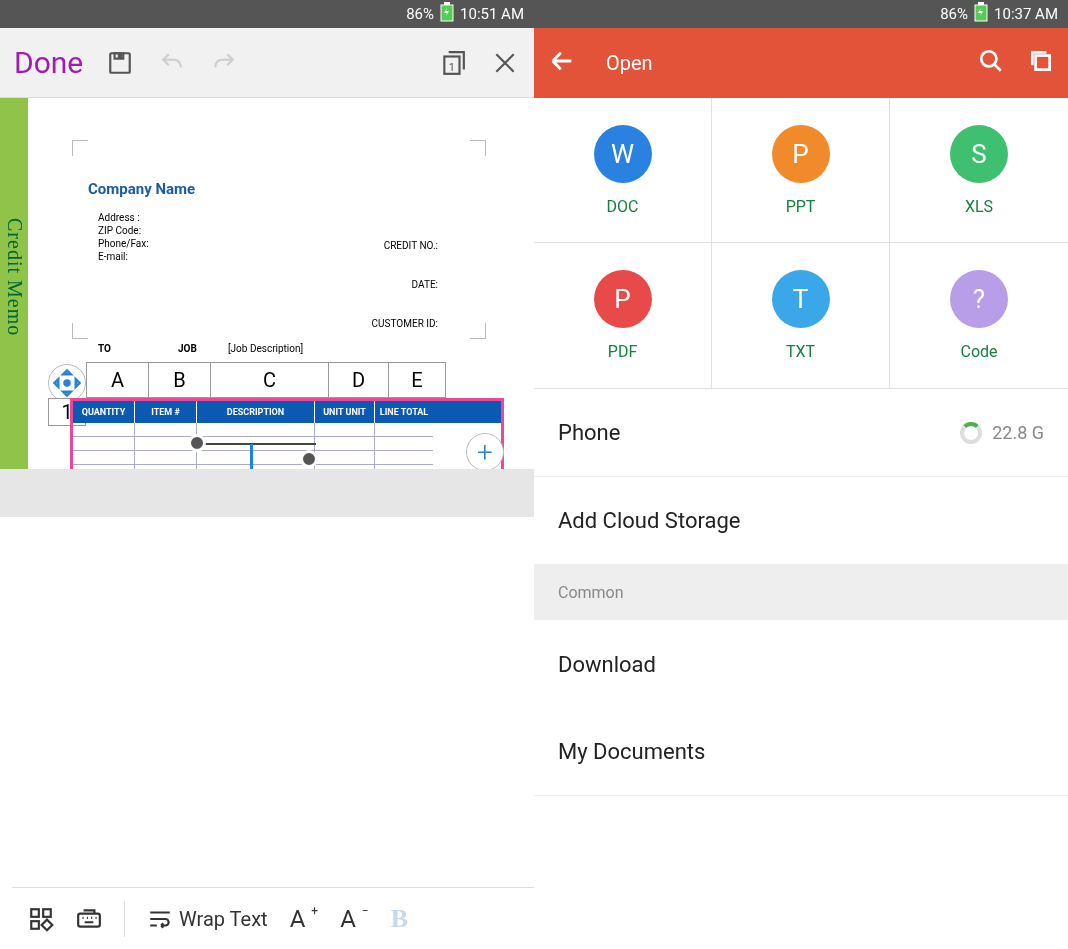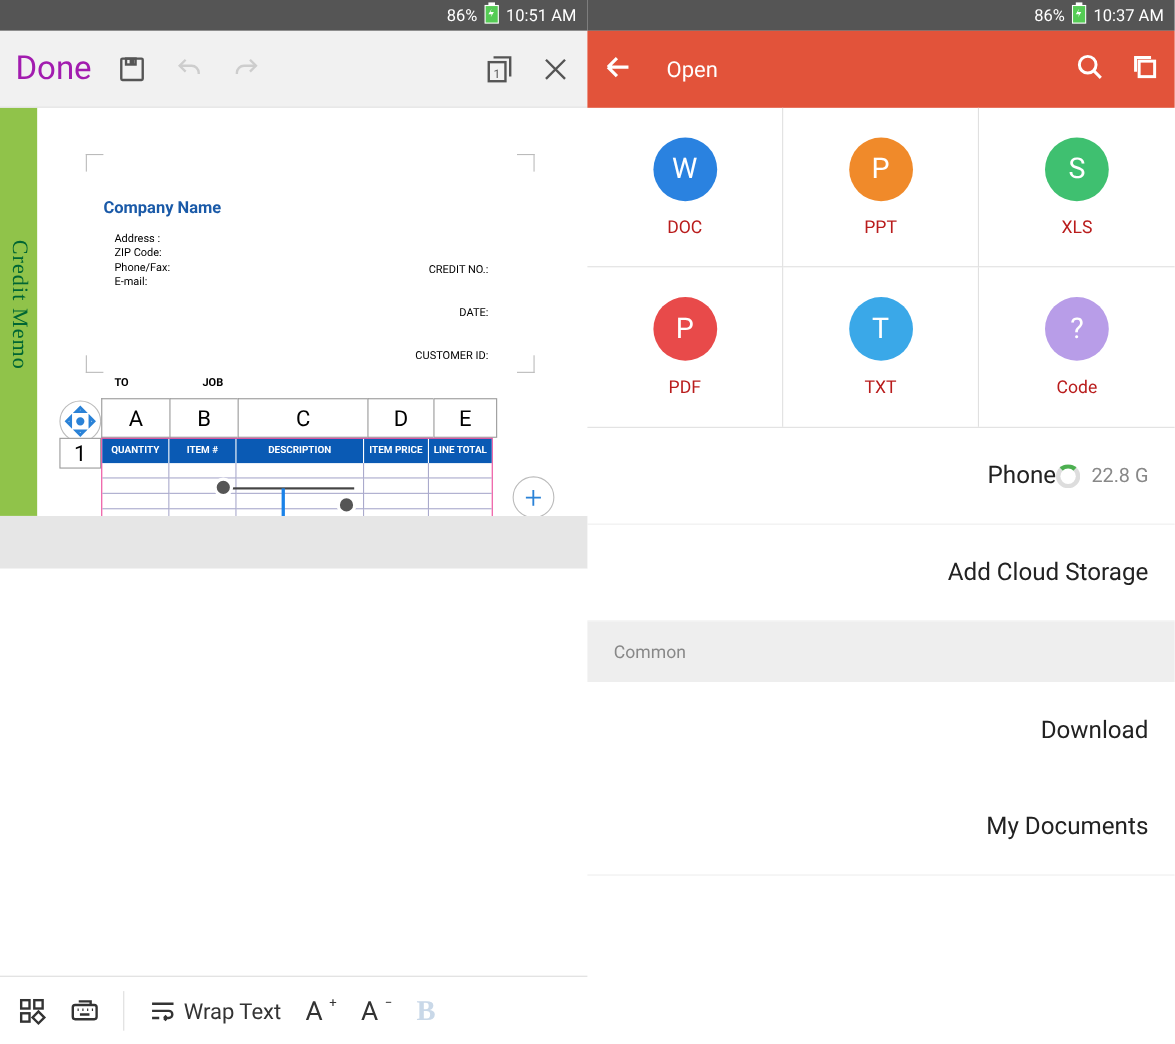--- a/index.html
+++ b/index.html
@@ -45,21 +45,21 @@
 
   
   .sheet-wrap { position: relative; margin-top: 8px; }
   .col-headers { display: flex; margin-left: 28px; }
   .col-headers .ch { border: 1px solid #999; border-right: none; background: #fff; text-align: center; font-size: 20px; height: 36px; line-height: 34px; }
   .col-headers .ch:last-child { border-right: 1px solid #999; }
   .row-labels { position: absolute; left: -10px; top: 36px; width: 38px; }
   .row-labels .rh { border: 1px solid #999; background: #fff; text-align: center; font-size: 20px; height: 28px; line-height: 26px; margin-bottom: 180px; }
   .row-labels .rh:last-child { }
 
-  .grid-body { margin-left: 28px; width: 356px; border: 1px solid #ec4899; position: relative; }
+  .grid-body { margin-left: 12px; width: 434px; border: 3px solid #ec4899; position: relative; }
   .grid-header-row { display: flex; background: #0a5ab4; color: #fff; font-size: 9px; font-weight: bold; text-align: center; }
   .grid-header-row > div { padding: 6px 2px; border-right: 1px solid #fff; }
   .grid-header-row > div:last-child { border-right: none; }
   .grid-rows .gr { display: flex; height: 14px; }
   .grid-rows .gr > div { border-right: 1px solid #aac; border-bottom: 1px solid #aac; }
   .grid-rows .gr > div:last-child { border-right: none; }
 
   .move-handle { position: absolute; left: -10px; top: 2px; width: 38px; height: 38px; border: 1px solid #bbb; border-radius: 50%; background: #fff; display: flex; align-items: center; justify-content: center; }
   .move-handle svg { width: 30px; height: 30px; }
   .plus-circle { width: 38px; height: 38px; border: 1px solid #bbb; border-radius: 50%; background: #fff; display: flex; align-items: center; justify-content: center; color: #2a82d7; font-size: 28px; font-weight: 300; }
@@ -68,42 +68,42 @@
   
   .sel-overlay { position: absolute; pointer-events: none; }
   .sel-dot { width: 18px; height: 18px; background: #555; border: 3px solid #fff; border-radius: 50%; position: absolute; }
   .sel-line { height: 2px; background: #444; position: absolute; }
   .sel-cursor { position: absolute; width: 3px; background: #1a82e8; }
 
   
   .gray-strip { height: 48px; background: #e6e6e6; }
 
   
-  .bottom-toolbar { height: 62px; border-top: 1px solid #ddd; background: #fff; display: flex; align-items: center; padding: 0 16px; gap: 22px; }
+  .bottom-toolbar { height: 62px; border-top: 1px solid #ddd; background: #fff; display: flex; align-items: center; padding: 0 16px; gap: 22px; margin-left: 12px; }
   .bt-divider { width: 1px; height: 36px; background: #ddd; }
   .bt-icon { display: flex; align-items: center; gap: 6px; color: #333; font-size: 20px; }
   .bt-icon svg { width: 26px; height: 26px; }
   .bt-bold { color: #c9d8e8; font-family: "Times New Roman", serif; font-size: 26px; font-weight: bold; }
 
   
   .right-toolbar { height: 70px; background: #e2533a; color: #fff; display: flex; align-items: center; padding: 0 14px; gap: 24px; }
   .right-toolbar .back-arrow svg { width: 28px; height: 28px; }
   .right-toolbar .title { font-size: 20px; flex: 1; margin-left: 6px; }
   .right-toolbar .ricon svg { width: 26px; height: 26px; }
 
   .filetype-grid { display: grid; grid-template-columns: 1fr 1fr 1fr; border-bottom: 1px solid #e0e0e0; }
   .ft-cell { display: flex; flex-direction: column; align-items: center; justify-content: center; height: 145px; border-right: 1px solid #e0e0e0; gap: 14px; }
   .ft-cell:nth-child(3n) { border-right: none; }
   .ft-cell:nth-child(-n+3) { border-bottom: 1px solid #e0e0e0; }
   .ft-circle { width: 58px; height: 58px; border-radius: 50%; display: flex; align-items: center; justify-content: center; color: #fff; font-size: 26px; font-weight: 400; }
-  .ft-label { font-size: 16px; color: #b91c1c; }
+  .ft-label { font-size: 16px; color: #15803d; }
 
   .section-header { background: #eee; color: #888; font-size: 16px; padding: 18px 24px; }
   .list-item { display: flex; align-items: center; padding: 0 24px; height: 88px; font-size: 22px; color: #222; border-bottom: 1px solid #eee; }
-  .list-item .liflex { flex: 1; text-align: right; }
+  .list-item .liflex { flex: 1; }
   .list-item .lisize { font-size: 18px; color: #888; }
   .storage-ring { width: 22px; height: 22px; border-radius: 50%; border: 4px solid #ddd; border-top-color: #4caf50; margin-right: 10px; }
 </style>
 </head>
 <body>
 
 <div class="container">
 
   <div class="pane">
     <div class="status-bar">
@@ -194,20 +194,21 @@
           <div class="meta-right" id="meta-right">
               <div>CREDIT NO.:</div>
               <div>DATE:</div>
               <div>CUSTOMER  ID:</div>
             </div>
         </div>
 
         <div class="tojob-row">
           <div class="to-label">TO</div>
           <div class="job-label">JOB</div>
+          <div class="job-body">[Job Description]</div>
         </div>
 
         <div class="sheet-wrap">
           <div class="move-handle">
             <svg viewBox="0 0 24 24" fill="none" stroke="#2a82d7" stroke-width="2">
                 <path d="M12 2l3 3h-6l3-3zM12 22l-3-3h6l-3 3zM2 12l3-3v6l-3-3zM22 12l-3 3v-6l3 3z"></path>
                 <circle cx="12" cy="12" r="2" fill="#2a82d7"></circle>
               </svg>
           </div>
           <div class="col-headers" id="col-headers">
@@ -219,21 +220,21 @@
             </div>
           <div class="row-labels">
             <div class="rh">1</div>
 
           </div>
           <div class="grid-body">
             <div class="grid-header-row" id="grid-headers">
                 <div style="width: 62px;">QUANTITY</div>
                 <div style="width: 62px;">ITEM #</div>
                 <div style="width: 118px;">DESCRIPTION</div>
-                <div style="width: 60px;">ITEM PRICE</div>
+                <div style="width: 60px;">UNIT UNIT</div>
                 <div style="width: 58px;">LINE TOTAL</div>
               </div>
             <div class="grid-rows" id="grid-rows">
                 <div class="gr">
                   <div style="width: 62px;"></div>
                   <div style="width: 62px;"></div>
                   <div style="width: 118px;"></div>
                   <div style="width: 60px;"></div>
                   <div style="width: 58px;"></div>
                 </div>

